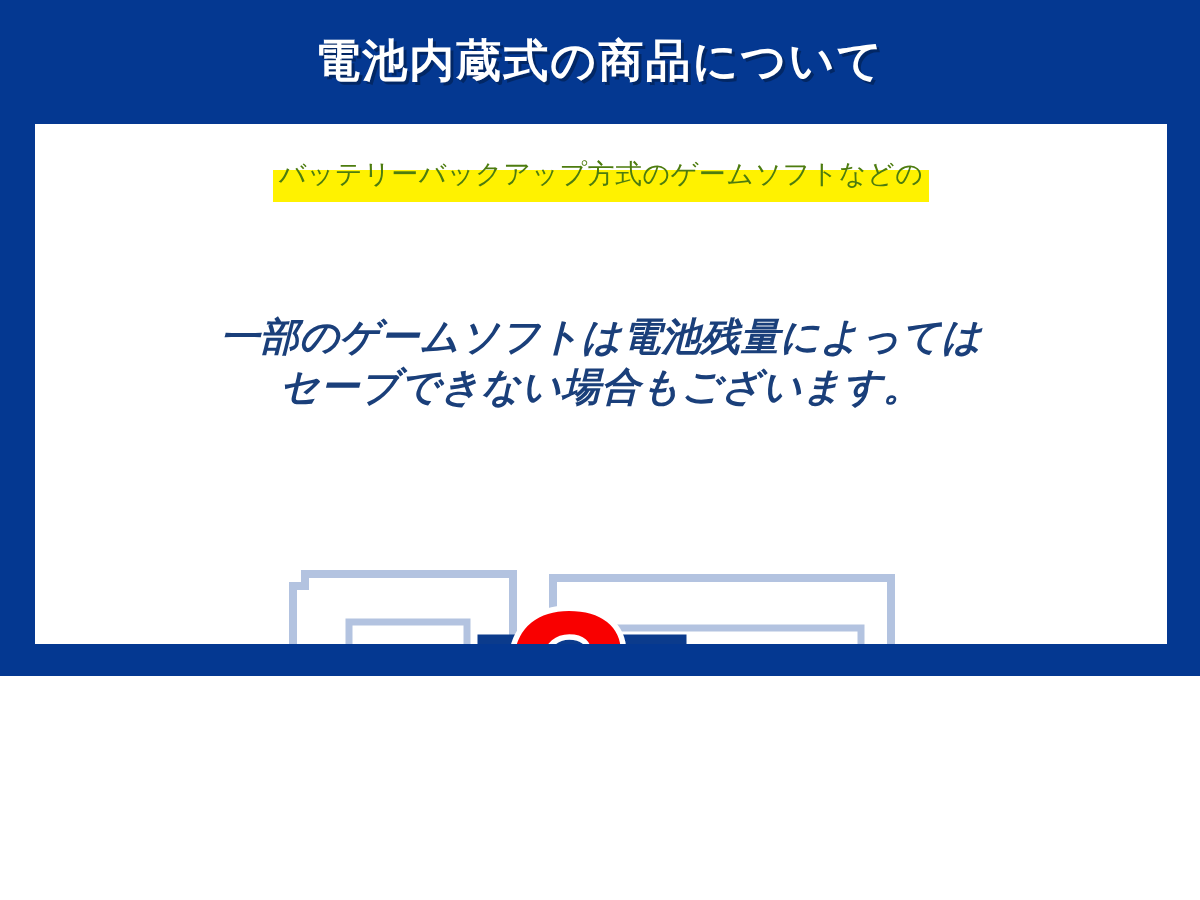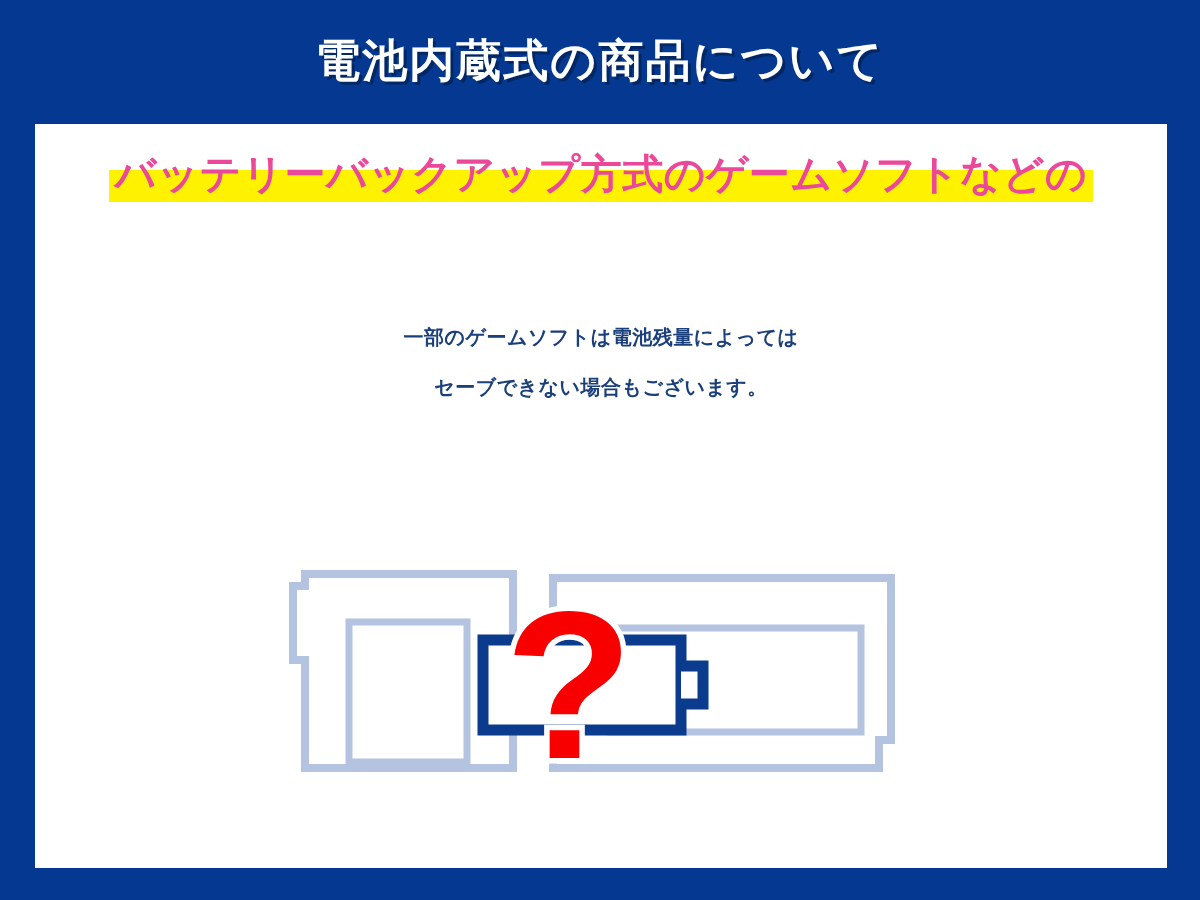--- a/index.html
+++ b/index.html
@@ -8,21 +8,21 @@
     padding: 0;
     background: #ffffff;
   }
   body {
     font-family: "Liberation Sans", "DejaVu Sans", sans-serif;
   }
 
   .poster {
     position: relative;
     width: 1200px;
-    height: 900px;
+    height: 676px;
     background: #043891;
     overflow: hidden;
   }
 
   
   .header {
     position: absolute;
     left: 0;
     top: 0;
     width: 1200px;
@@ -57,23 +57,23 @@
   .headline {
     position: absolute;
     left: 0;
     top: 18px;
     width: 1132px;
     text-align: center;
   }
   .hl-line {
     position: relative;
     display: inline-block;
-    color: #ec4899;
-    font-size: 41px;
-    font-weight: bold;
+    color: #4d7c0f;
+    font-size: 27px;
+    font-weight: normal;
     line-height: 64px;
     letter-spacing: 0.5px;
     white-space: nowrap;
   }
   .hl-line::before {
     content: "";
     position: absolute;
     left: -6px;
     right: -6px;
     top: 28px;
@@ -89,25 +89,26 @@
   
   .body-text {
     position: absolute;
     left: 0;
     top: 188px;
     width: 1132px;
     text-align: center;
     color: #1a3f7a;
   }
   .body-line {
-    font-size: 20px;
+    font-size: 39px;
     font-weight: bold;
     line-height: 50px;
     letter-spacing: 0.5px;
     white-space: nowrap;
+    font-style: italic;
   }
 
   
   .illustration {
     position: absolute;
     left: 0;
     top: 420px;
     width: 1132px;
     height: 300px;
   }

